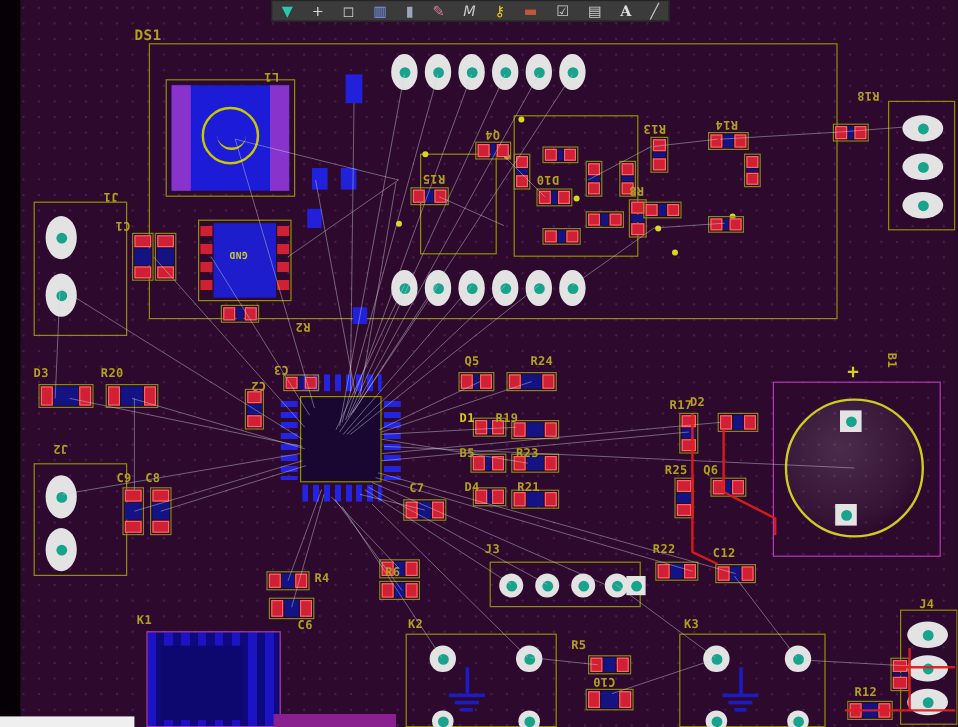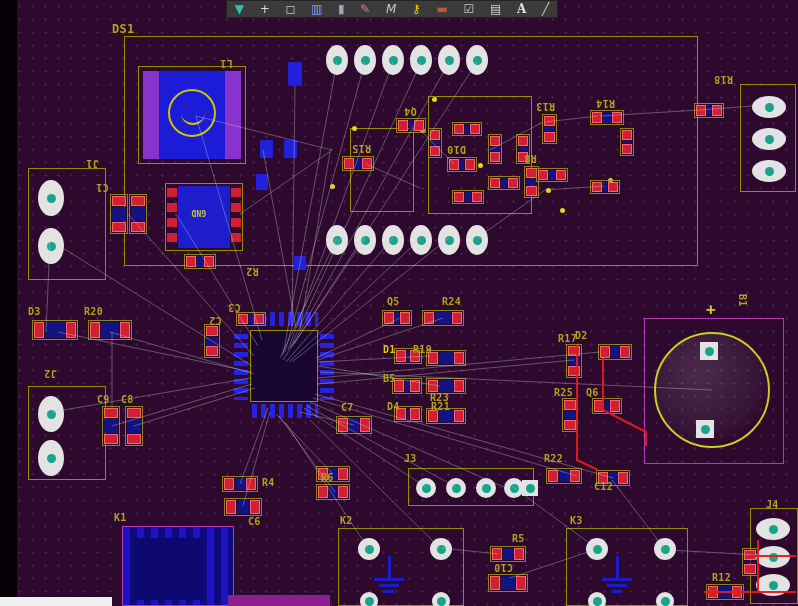--- a/index.html
+++ b/index.html
@@ -494,40 +494,40 @@
   <div class="lbl r180" style="left:44px;top:368px">J2</div>
   <div class="lbl" style="left:97px;top:394px">C9</div>
   <div class="lbl" style="left:121px;top:394px">C8</div>
   <div class="lbl r180" style="left:228px;top:302px">C3</div>
   <div class="lbl r180" style="left:209px;top:315px">C2</div>
   <div class="lbl" style="left:387px;top:296px">Q5</div>
   <div class="lbl" style="left:442px;top:296px">R24</div>
   <div class="lbl" style="left:383px;top:344px;color:#d8c818">D1</div>
   <div class="lbl" style="left:413px;top:344px">R19</div>
   <div class="lbl" style="left:383px;top:373px">B5</div>
-  <div class="lbl" style="left:430px;top:392px">R23</div>
+  <div class="lbl" style="left:430px;top:373px">R23</div>
   <div class="lbl" style="left:387px;top:401px">D4</div>
   <div class="lbl" style="left:431px;top:401px">R21</div>
   <div class="lbl" style="left:341px;top:402px">C7</div>
   <div class="lbl" style="left:558px;top:333px">R17</div>
   <div class="lbl" style="left:575px;top:330px">D2</div>
   <div class="lbl" style="left:554px;top:387px">R25</div>
   <div class="lbl" style="left:586px;top:387px">Q6</div>
   <div class="lbl r90" style="left:748px;top:294px">B1</div>
   <div class="lbl" style="left:706px;top:300px;font-size:16px;color:#d0d020">+</div>
   <div class="lbl" style="left:321px;top:472px">R6</div>
   <div class="lbl" style="left:404px;top:453px">J3</div>
   <div class="lbl" style="left:544px;top:453px">R22</div>
-  <div class="lbl" style="left:594px;top:481px">C12</div>
+  <div class="lbl" style="left:594px;top:456px">C12</div>
   <div class="lbl" style="left:262px;top:477px">R4</div>
   <div class="lbl" style="left:248px;top:516px">C6</div>
   <div class="lbl" style="left:114px;top:512px">K1</div>
   <div class="lbl" style="left:340px;top:515px">K2</div>
   <div class="lbl" style="left:570px;top:515px">K3</div>
-  <div class="lbl" style="left:512px;top:533px">R5</div>
+  <div class="lbl" style="left:476px;top:533px">R5</div>
   <div class="lbl r180" style="left:494px;top:562px">C10</div>
   <div class="lbl" style="left:766px;top:499px">J4</div>
   <div class="lbl" style="left:712px;top:572px">R12</div>
 
   <div class="strip" style="left:0;top:0;width:17px;height:598px;background:#060006"></div>
   <div class="strip" style="left:0;top:597px;width:112px;height:9px;background:#efefef"></div>
   <div class="strip" style="left:228px;top:595px;width:102px;height:11px;background:#8a2090"></div>
 
 </div>
 

